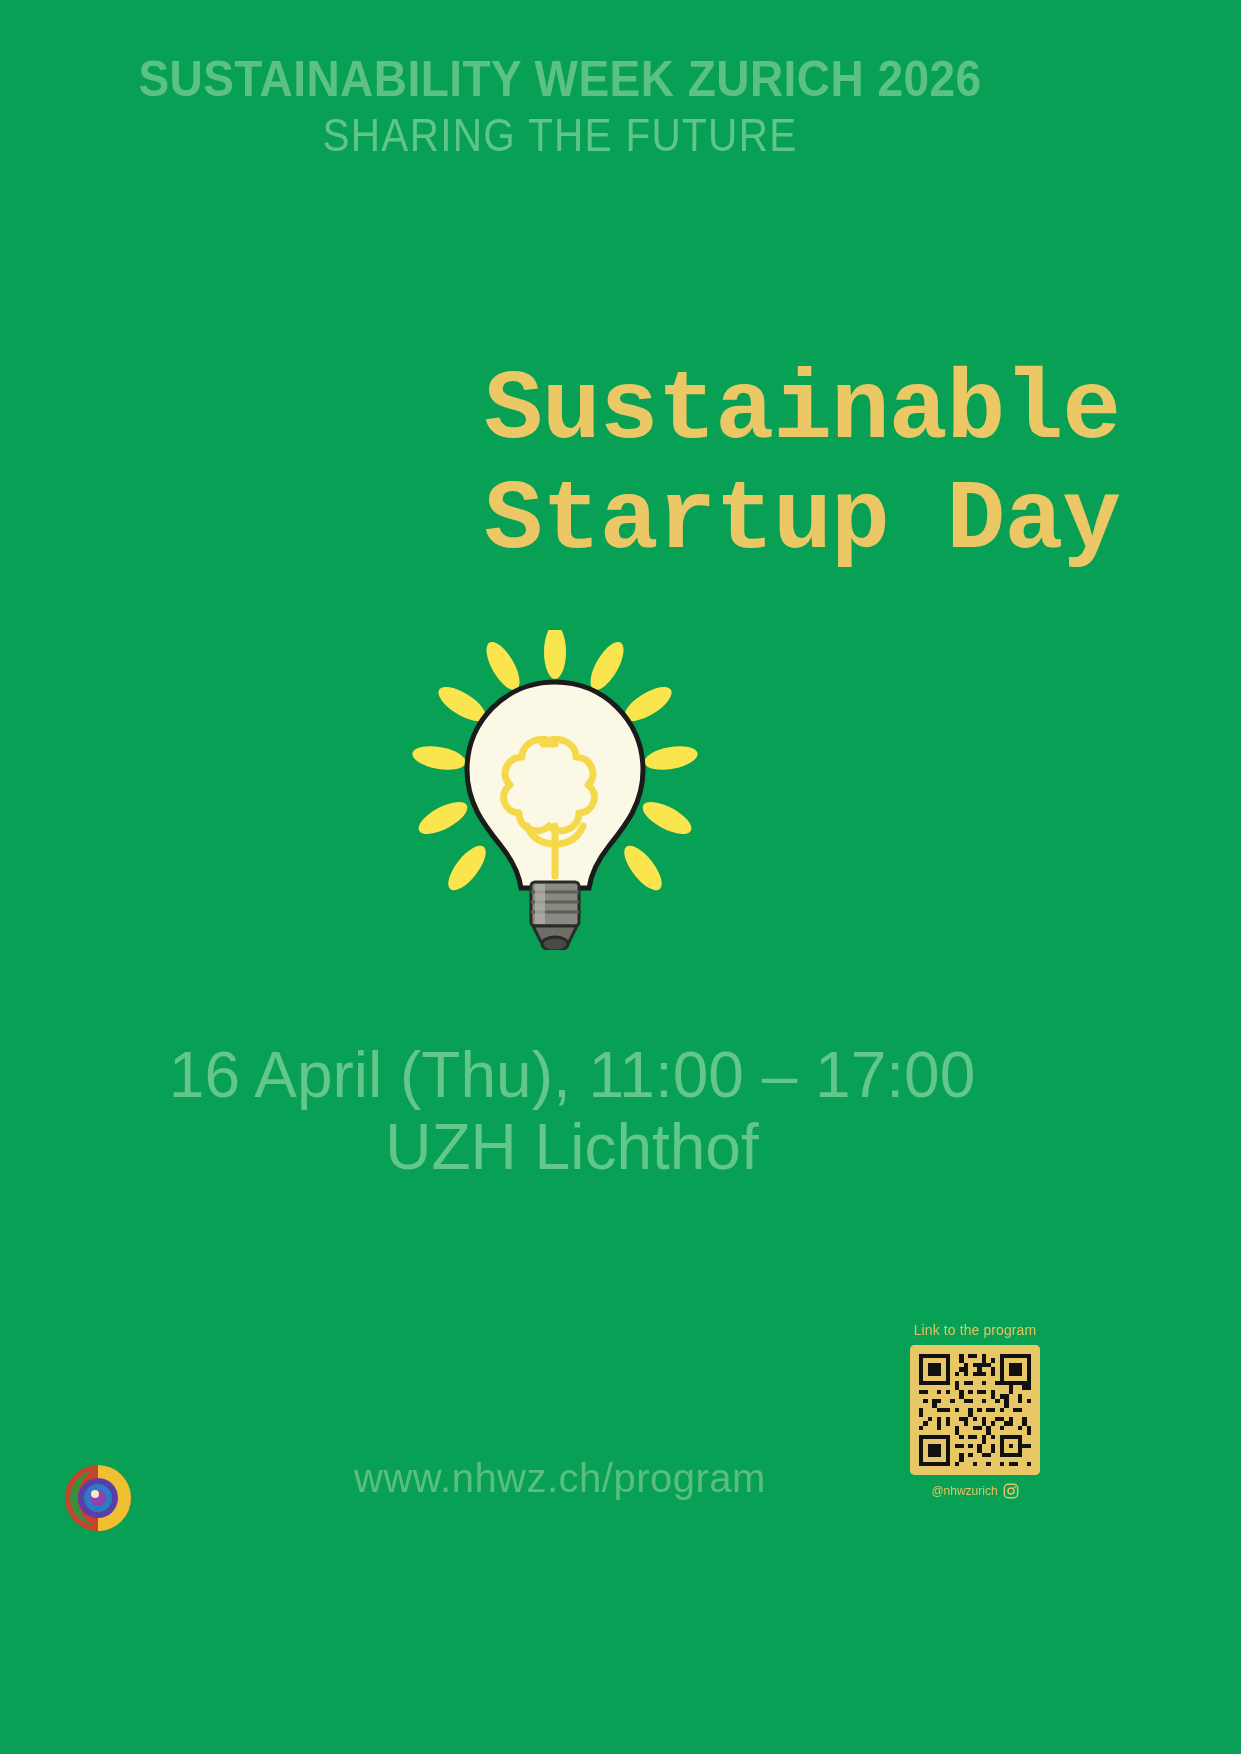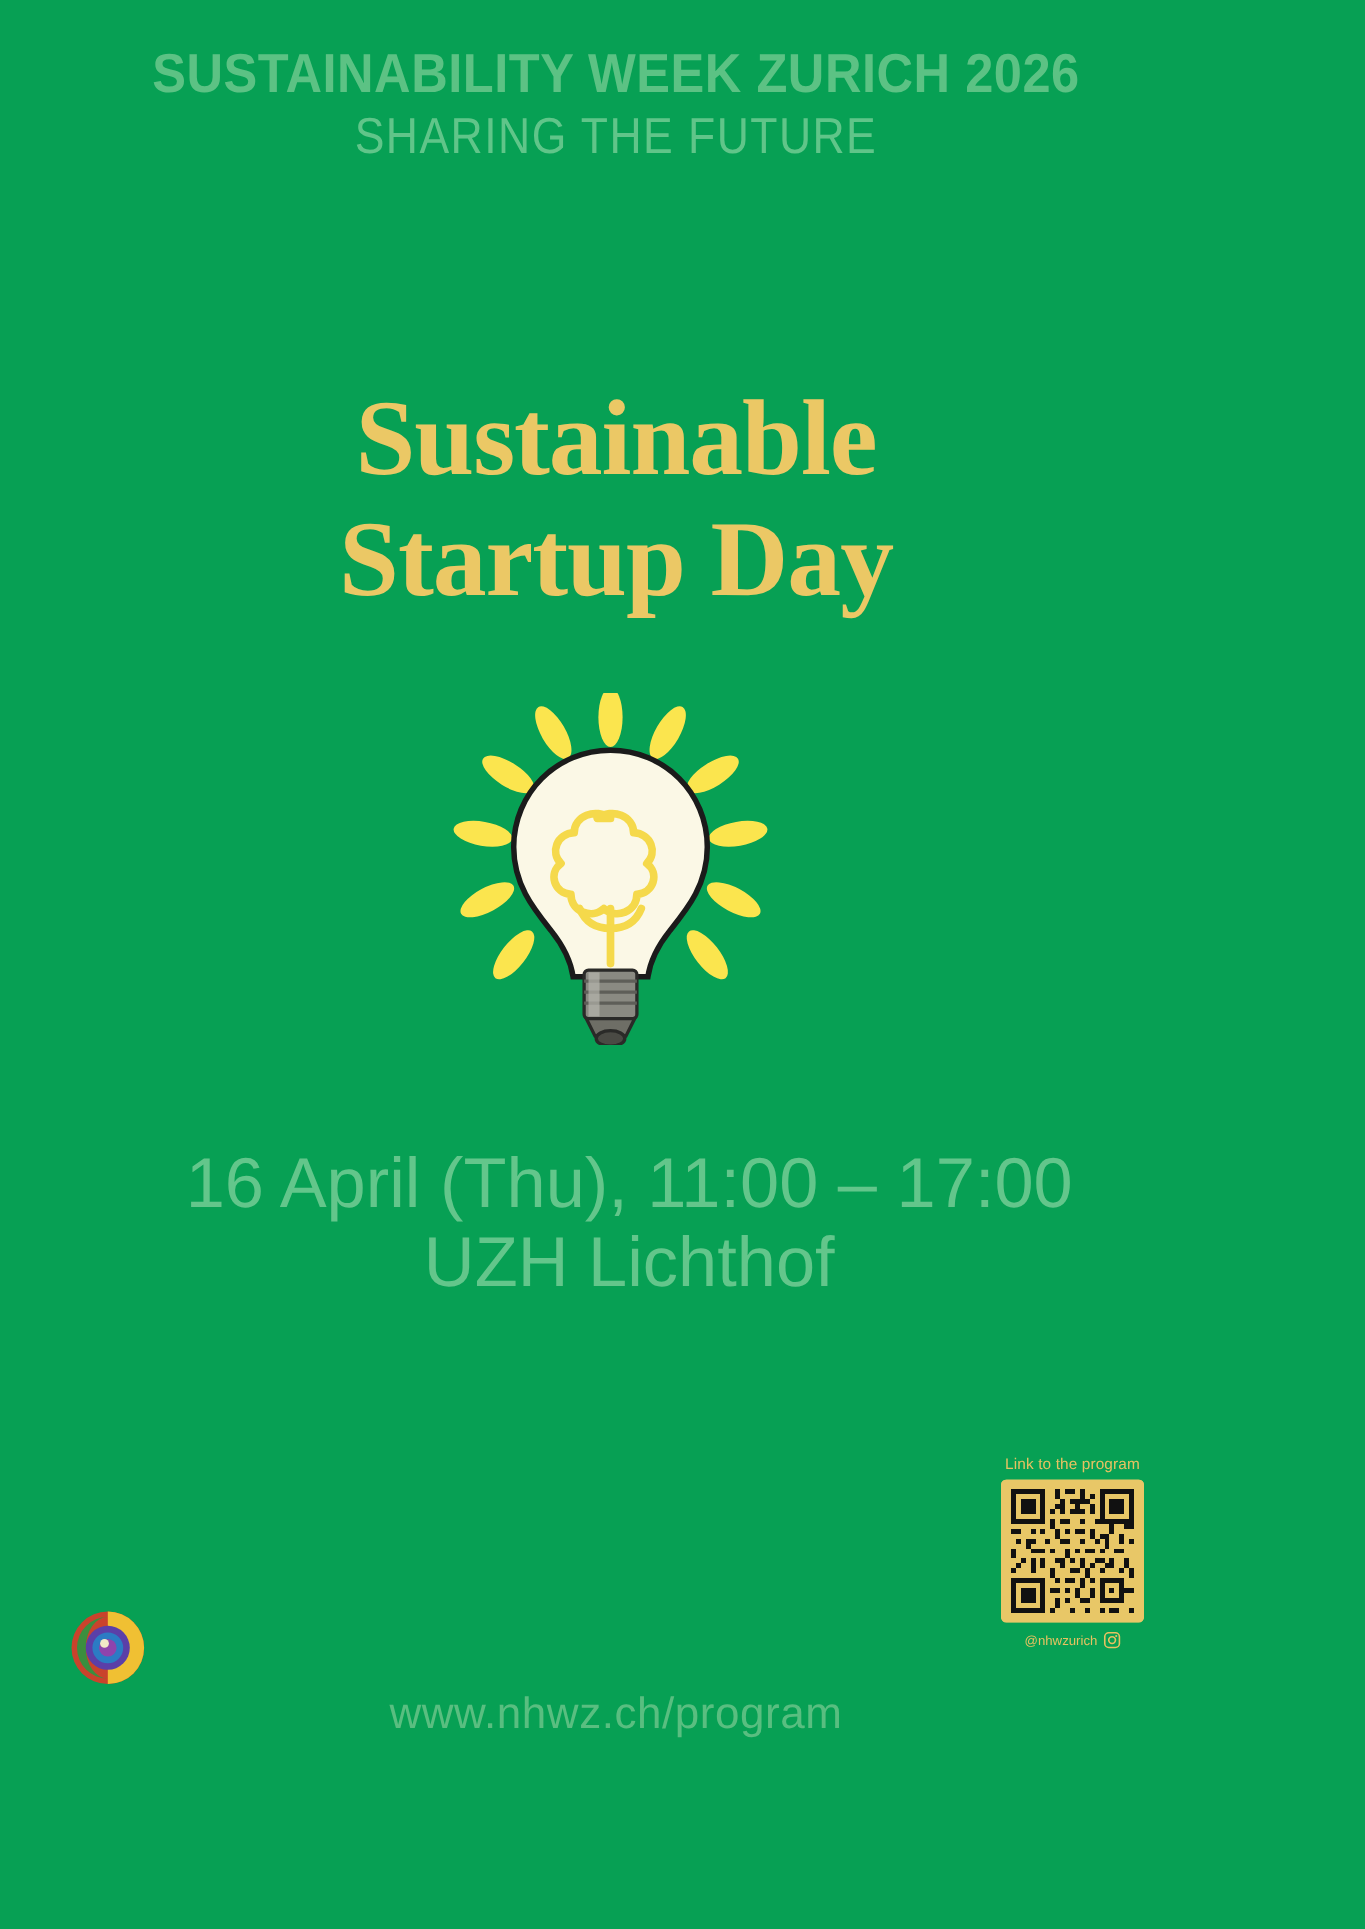--- a/index.html
+++ b/index.html
@@ -14,21 +14,21 @@
     height: 1754px;
     background: #07A054;
     overflow: hidden;
     font-family: "Liberation Sans", sans-serif;
     -webkit-font-smoothing: antialiased;
   }
 
   
   .header {
     position: absolute;
-    top: 40px;
+    top: 52px;
     left: 0;
     width: 1120px;
     text-align: center;
   }
   .header-title {
     font-family: "Liberation Sans Narrow", "Liberation Sans", sans-serif;
     font-weight: 700;
     font-size: 50px;
     letter-spacing: 0.5px;
     color: #5CC284;
@@ -47,26 +47,26 @@
     margin-top: 4px;
     transform: scaleX(0.88);
     transform-origin: center center;
     white-space: nowrap;
     opacity: 0.92;
   }
 
   
   .main-title {
     position: absolute;
-    top: 345px;
+    top: 356px;
     left: 0;
     width: 1120px;
-    text-align: center;
+    text-align: right;
     color: #EBC865;
-    font-family: Liberation Serif, serif;
+    font-family: Liberation Mono, monospace;
     font-weight: 700;
     font-size: 98px;
     line-height: 1.12;
     letter-spacing: -1px;
   }
   .main-title .line { display: block; }
 
   
   .bulb-wrap {
     position: absolute;
@@ -97,21 +97,21 @@
     position: absolute;
     left: 62px;
     top: 1462px;
     width: 72px;
     height: 72px;
   }
   .logo-mark svg { display:block; width:72px; height:72px; }
 
   .url {
     position: absolute;
-    top: 1536px;
+    top: 1456px;
     left: 0;
     width: 1120px;
     text-align: center;
     color: #59BE80;
     font-family: "Liberation Sans", sans-serif;
     font-weight: 400;
     font-size: 40px;
     letter-spacing: 0.5px;
   }
 

